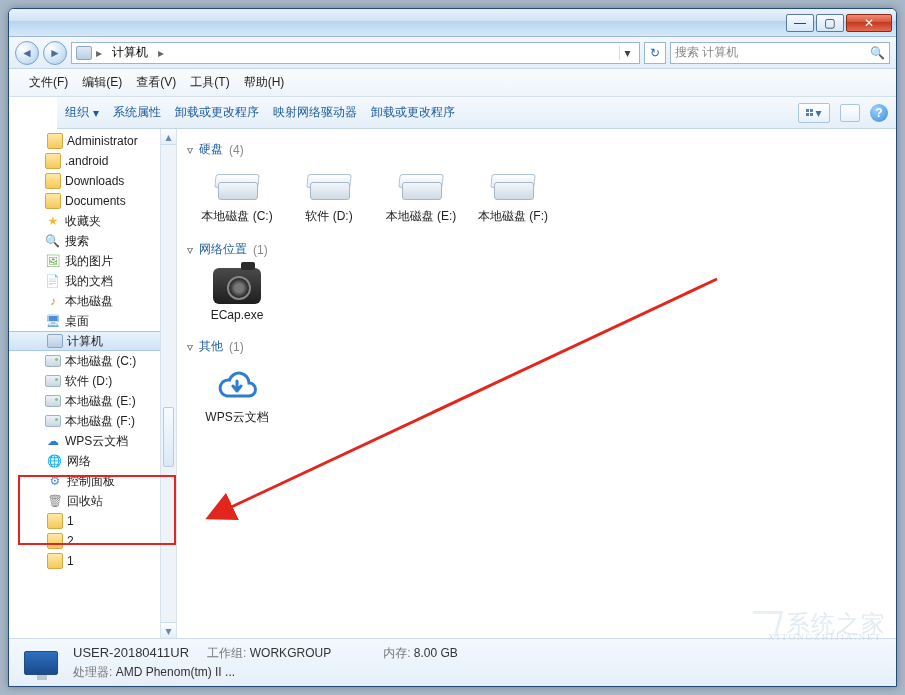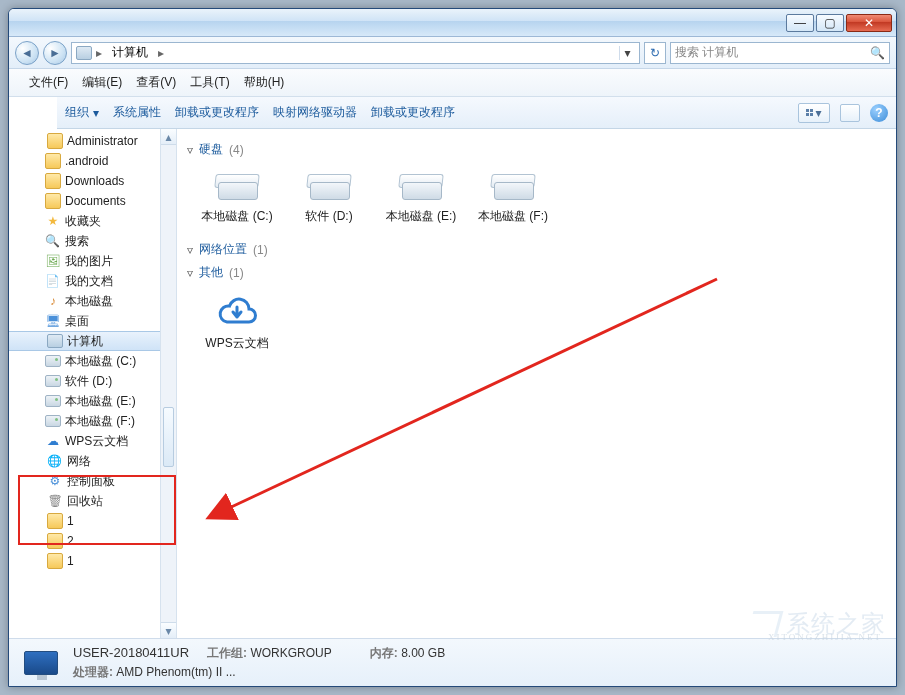--- a/index.html
+++ b/index.html
@@ -85,21 +85,21 @@
 
 
 .arrowline { position:absolute; left:0; top:0; pointer-events:none; }
 
 
 .statusbar { height:48px; border-top:1px solid #cfdceb; background:linear-gradient(#f3f8fd,#e6f0fa); display:flex; align-items:center; padding:4px 12px; gap:12px; color:#333; }
 .statusbar .pcicon { width:40px; height:36px; display:flex; align-items:center; justify-content:center; }
 .pcicon .mon { width:34px; height:24px; background:linear-gradient(#2e6fc0,#1a4a8a); border:1px solid #234d80; border-radius:2px; position:relative; }
 .pcicon .mon::after { content:""; position:absolute; left:12px; bottom:-6px; width:10px; height:5px; background:#b8c6d4; }
 .statusbar .col { display:flex; flex-direction:column; gap:2px; }
-.statusbar .lbl { color:#777;font-weight:bold; }
+.statusbar .lbl { color:#777; }
 
 
 .watermark { position:absolute; right:10px; bottom:46px; display:flex; align-items:center; gap:6px; color:rgba(255,255,255,.9); pointer-events:none; }
 .watermark .logo { width:30px;height:26px;border:3px solid rgba(230,238,246,.9); border-left:none; border-bottom:none; transform:skewX(-15deg); }
 .watermark .txt { font-size:24px; color:rgba(220,230,240,.8); font-weight:400; letter-spacing:1px;text-align:right; }
 .watermark .sub { position:absolute; right:4px; bottom:-2px; font-size:9px; color:rgba(200,212,224,.7); letter-spacing:2px;font-family:Liberation Serif, serif; }
 </style>
 </head>
 <body>
 
@@ -308,20 +308,26 @@
             </div>
           <span>本地磁盘 (F:)</span>
         </div>
       </div>
 
       <div class="grouphdr">
         <span class="tri">▿</span>
         <span>网络位置</span>
         <span class="cnt">(1)</span>
       </div>
+      <div class="items">
+        <div class="item">
+          <div class="camera"></div>
+          <span>ECap.exe</span>
+        </div>
+      </div>
 
       <div class="grouphdr">
         <span class="tri">▿</span>
         <span>其他</span>
         <span class="cnt">(1)</span>
       </div>
       <div class="items">
         <div class="item">
           <div class="cloud">
             <svg width="44" height="36" viewBox="0 0 44 36">
@@ -345,21 +351,21 @@
   </div>
 
   <div class="statusbar">
     <div class="pcicon">
         <div class="mon"></div>
       </div>
     <div class="col">
       <div style="display:flex;gap:18px;align-items:baseline">
         <span style="font-size:13px">USER-20180411UR</span>
         <span><span class="lbl">工作组:</span> <span>WORKGROUP</span></span>
-        <span style="margin-left:20px"><span class="lbl">内存:</span> <span>8.00 GB</span></span>
+        <span style="margin-left:34px"><span class="lbl">内存:</span> <span>8.00 GB</span></span>
       </div>
       <div>
         <span class="lbl">处理器:</span>
         <span>AMD Phenom(tm) II ...</span>
       </div>
     </div>
   </div>
 
   <div class="redbox" style="top:466px"></div>
 

